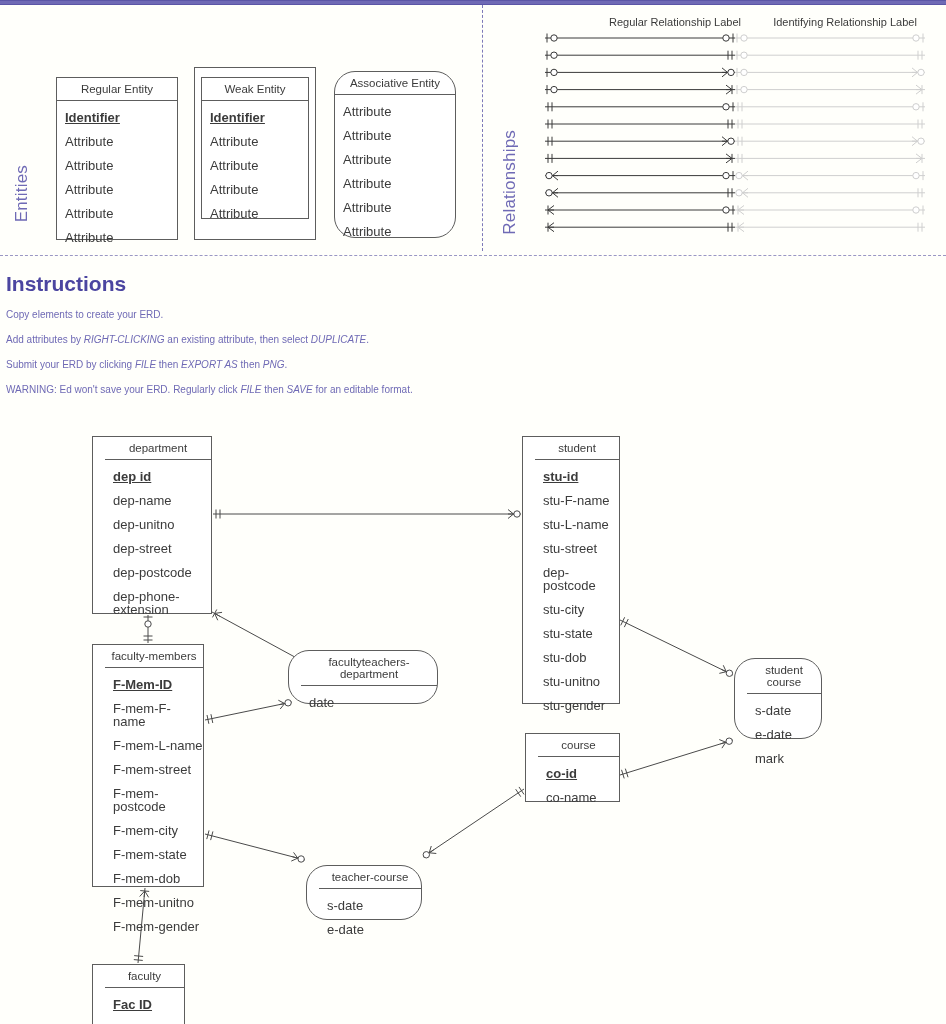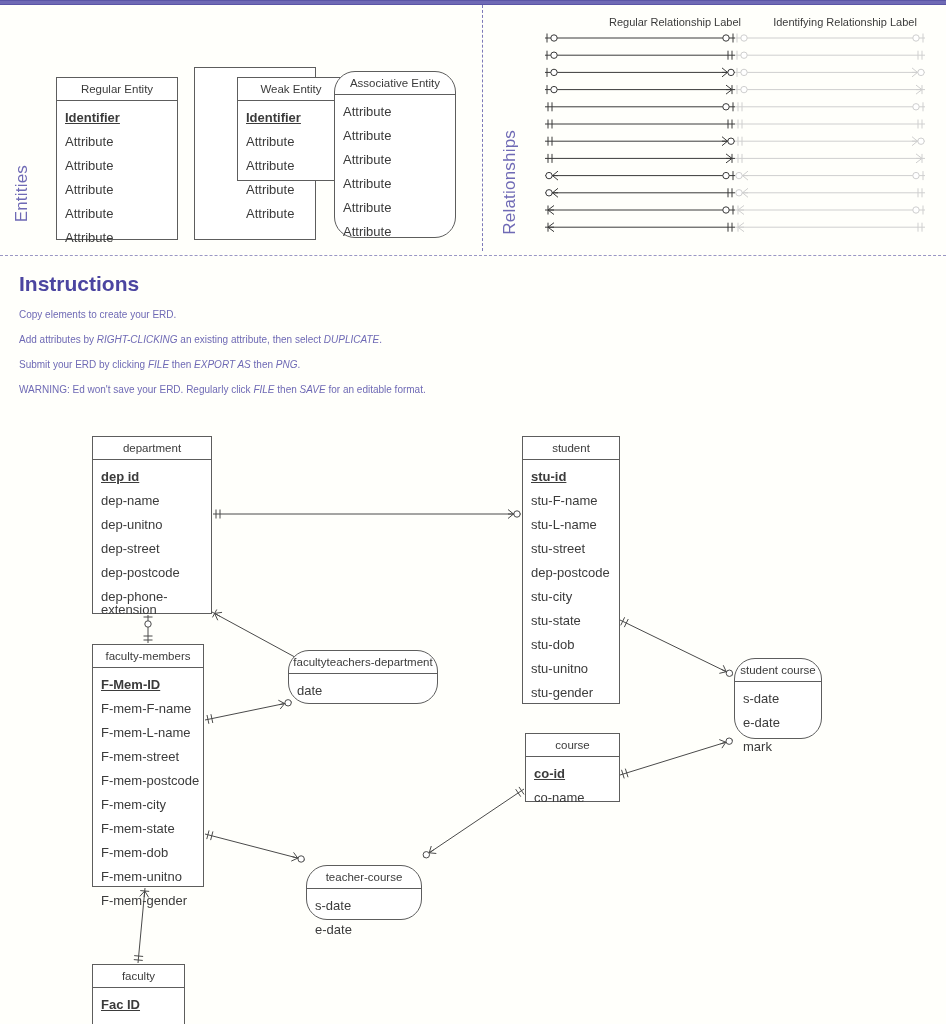--- a/index.html
+++ b/index.html
@@ -34,37 +34,37 @@
     text-align:center;font-size:11.5px;color:#3b3b3b;
     padding:5px 4px 5px;border-bottom:1px solid #5d5d5d;
   }
   .ebox.rounded .etitle{border-bottom:1px solid #5d5d5d;}
   .ebox .eattrs{padding:4px 0 2px;}
   .ebox .attr{font-size:13px;color:#3b3b3b;padding:5.5px 0 5.5px 8px;line-height:1;}
   .ebox .attr.key{font-weight:bold;text-decoration:underline;}
 
   #pal-regular{left:56px;top:72px;width:122px;height:163px;}
   #pal-weak-outer{left:194px;top:62px;width:122px;height:173px;}
-  #pal-weak{left:201px;top:72px;width:108px;height:104px;margin-left:36px;}
+  #pal-weak{left:201px;top:72px;width:108px;height:142px;}
   #pal-assoc{left:334px;top:66px;width:122px;height:167px;}
 
   
   .rel-col-title{position:absolute;font-size:11px;color:#3b3b3b;text-align:center;width:220px;}
   #rtitle-regular{left:565px;top:11px;}
   #rtitle-identifying{left:735px;top:11px;}
 
   
-  #instructions{position:absolute;left:19px;top:272px;width:600px;}
+  #instructions{position:absolute;left:6px;top:272px;width:600px;}
   #instr-title{font-size:21px;font-weight:bold;color:#4b45a0;margin:0 0 14px 0;}
   .instr-line{font-size:10px;color:#6f6ab5;margin:0 0 15px 0;line-height:1;}
   .instr-line i{font-style:italic;}
 
   
   #erd{position:absolute;left:0;top:420px;width:946px;height:604px;}
-  #erd .ebox{position:absolute;}
+  #erd .ebox{position:absolute;padding-left:12px;}
   #erd-svg{position:absolute;left:0;top:0;width:946px;height:604px;overflow:visible;}
 
   #e-department{left:92px;top:16px;width:120px;height:178px;}
   #e-faculty-members{left:92px;top:224px;width:112px;height:243px;}
   #e-faculty{left:92px;top:544px;width:93px;height:80px;}
   #e-student{left:522px;top:16px;width:98px;height:268px;}
   #e-course{left:525px;top:313px;width:95px;height:69px;}
   #e-fd{left:288px;top:230px;width:150px;height:54px;}
   #e-teacher-course{left:306px;top:422px;width:116px;height:55px;margin-top:23px;}
   #e-student-course{left:734px;top:238px;width:88px;height:81px;}

